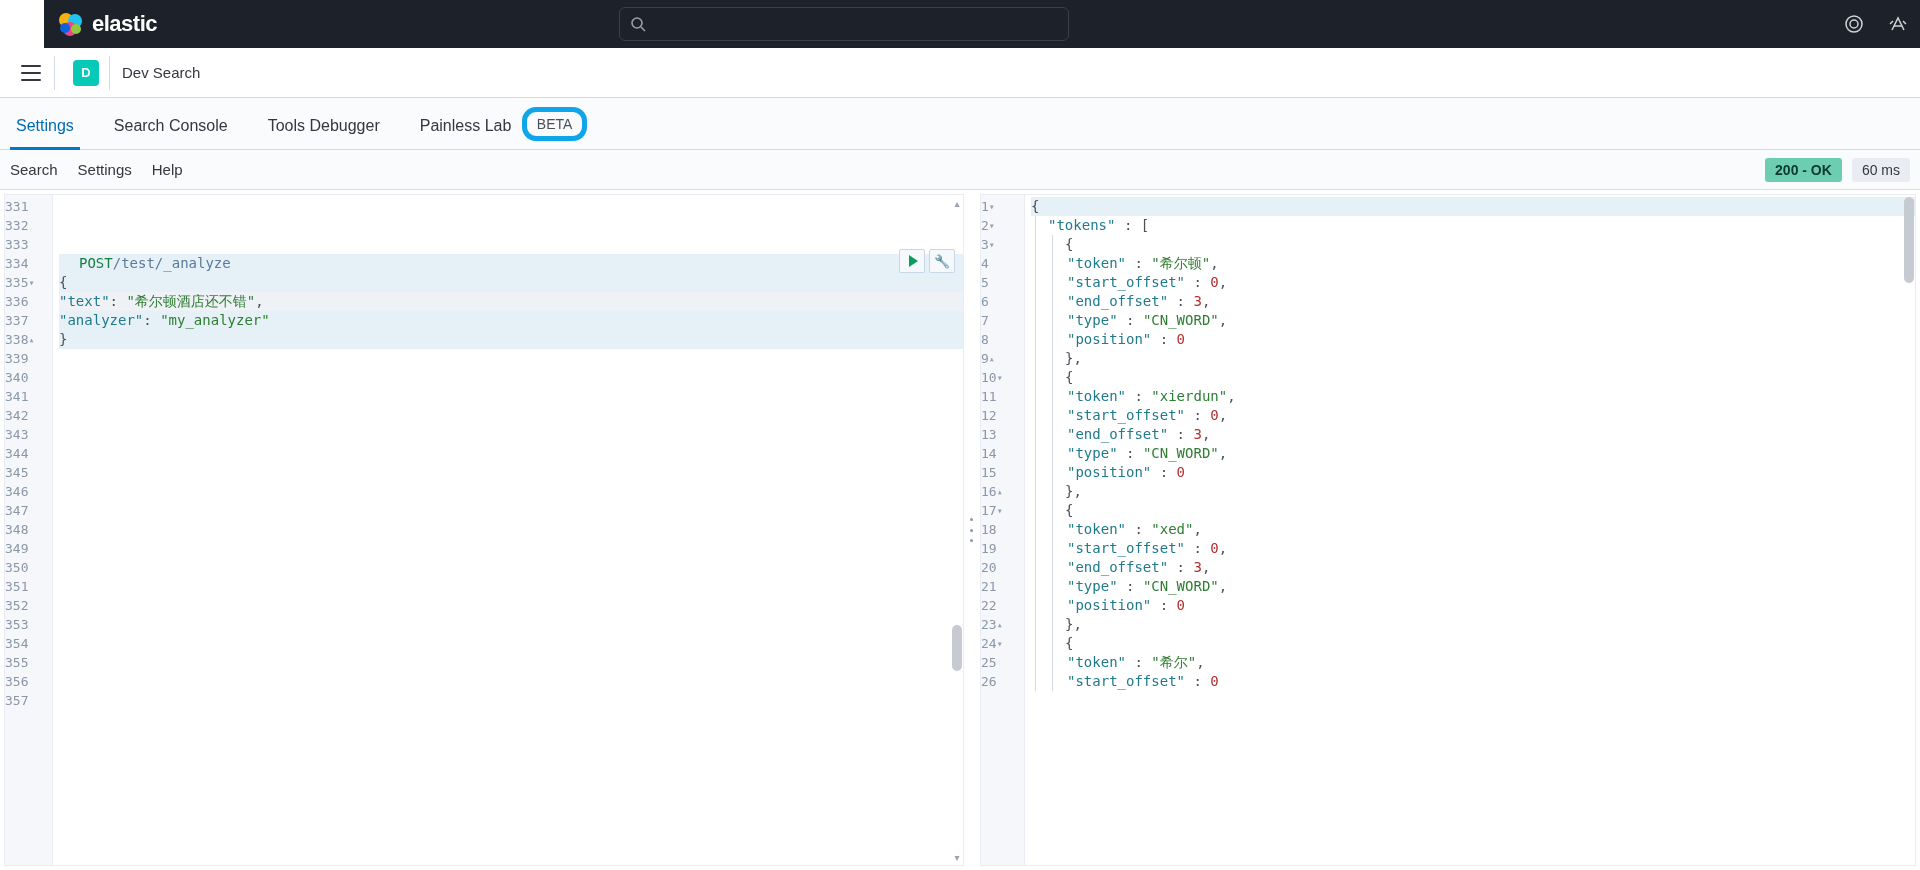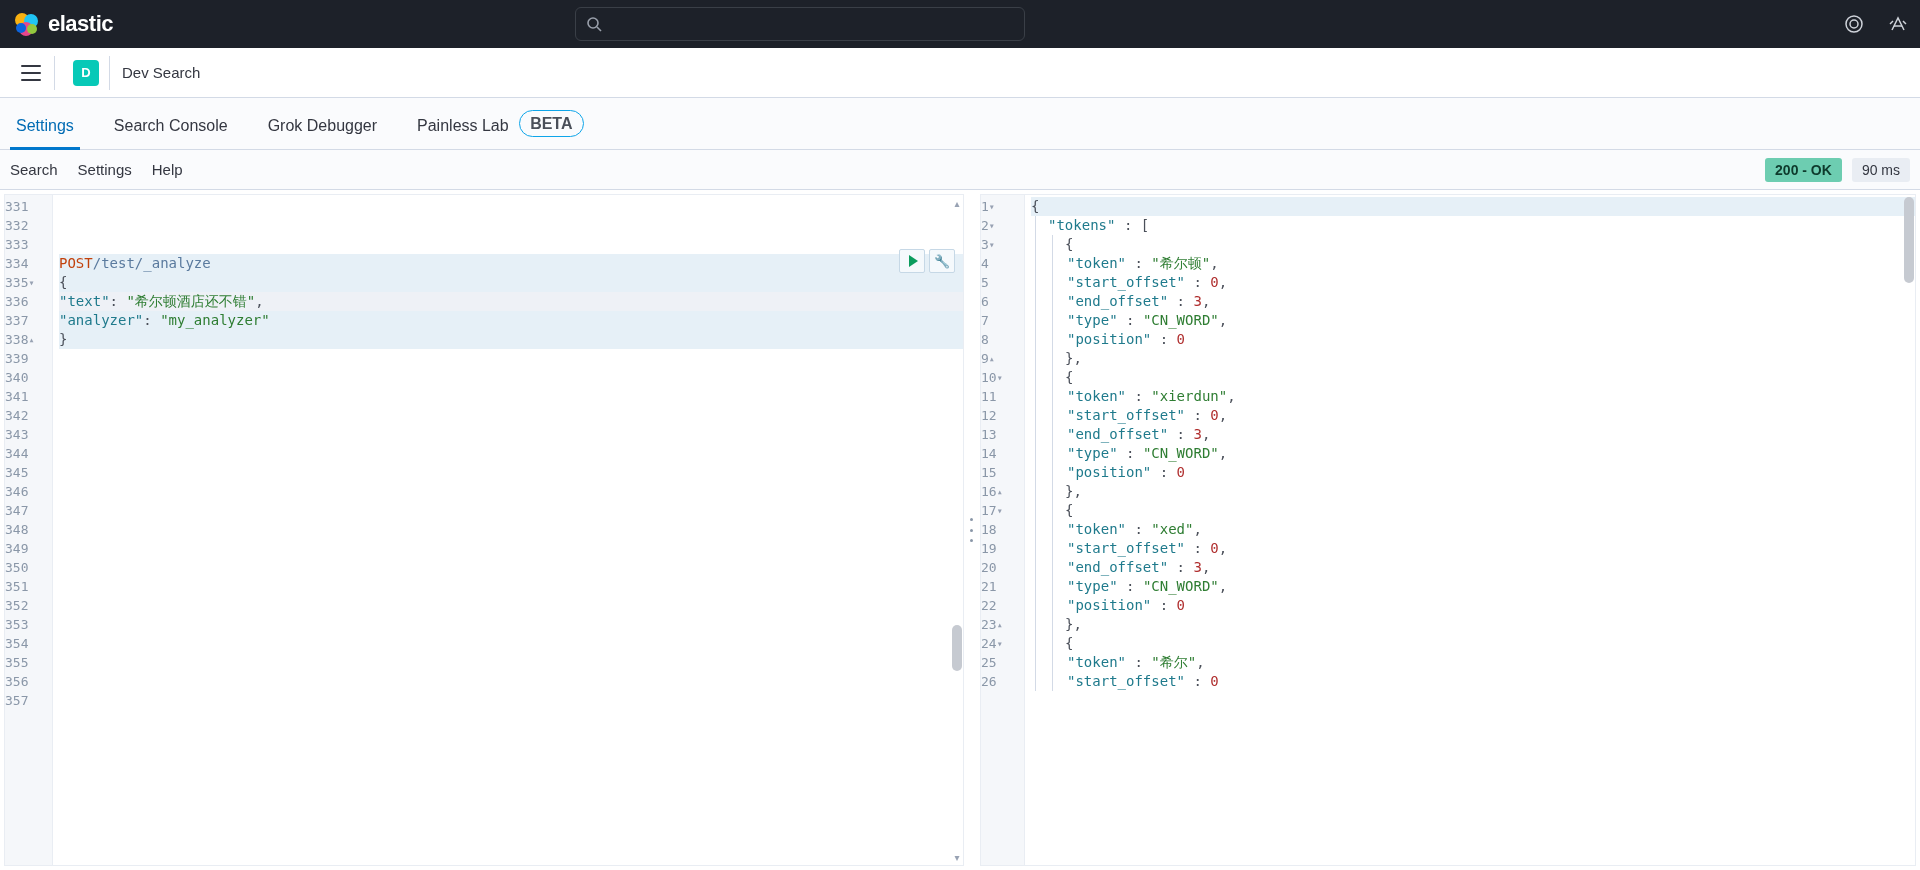--- a/index.html
+++ b/index.html
@@ -1,20 +1,20 @@
 <!DOCTYPE html>
 <html><head>
 <meta charset="utf-8">
 <style>
   * { box-sizing: border-box; margin: 0; padding: 0; }
   html, body { height: 100%; font-family: -apple-system, BlinkMacSystemFont, "Segoe UI", Helvetica, Arial, sans-serif; font-size: 14px; color: #343741; }
   body { display: flex; flex-direction: column; overflow: hidden; }
 
   
-  .global-header { background: #1d2129; height: 48px; display: flex; align-items: center; padding: 0 12px; gap: 16px; }
+  .global-header { background: #1d2129; height: 48px; display: flex; align-items: center; padding: 0 12px; gap: 16px; margin-left: 44px; }
   .logo { display: flex; align-items: center; gap: 8px; }
   .logo-cluster { position: relative; width: 28px; height: 28px; }
   .logo-text { color: #fff; font-weight: 700; font-size: 22px; letter-spacing: -0.5px; }
   .header-spacer-left { flex: 0 0 430px; }
   .search-bar { flex: 0 0 450px; height: 34px; border: 1px solid #3a3f47; border-radius: 6px; display: flex; align-items: center; padding: 0 10px; gap: 8px; color: #98a2b3; }
   .search-bar input { background: transparent; border: none; outline: none; color: #cfd3da; font-size: 15px; width: 100%; }
   .search-bar input::placeholder { color: #9aa0ab; }
   .header-right { margin-left: auto; display: flex; align-items: center; gap: 24px; color: #cfd3da; }
   .hdr-icon { width: 20px; height: 20px; display:flex; align-items:center; justify-content:center; }
 
@@ -27,21 +27,21 @@
   .burger span { height:2px; background:#343741; border-radius:1px; }
   .divider-v { width:1px; height:34px; background:#d3dae6; margin: 0 8px 0 0; }
   .space-badge { width:26px; height:26px; background:#07c9b7; border-radius:4px; color:#fff; display:flex; align-items:center; justify-content:center; font-weight:700; font-size:13px; margin: 0 10px; }
   .breadcrumb { font-size:15px; color:#343741; font-weight:500; margin-left: 4px; }
 
   
   .tabs-bar { height: 52px; border-bottom: 1px solid #d3dae6; display:flex; align-items:flex-end; padding: 0 10px; gap: 28px; background:#fafbfd; }
   .tab { padding: 0 6px 14px 6px; font-size: 16px; color:#343741; cursor: pointer; position: relative; }
   .tab.active { color:#006bb4; }
   .tab.active::after { content:""; position:absolute; left:0; right:0; bottom:-1px; height:3px; background:#0077cc; }
-  .beta-pill { border:1px solid #0ea5e9; border-radius: 14px; padding: 4px 10px; font-size: 16px; font-weight:700; color:#4a4f59; margin-left:6px; position: relative; top:-2px;}
+  .beta-pill { border:5px solid #0ea5e9; border-radius: 14px; padding: 4px 10px; font-size: 14px; font-weight:400; color:#4a4f59; margin-left:6px; position: relative; top:-2px;}
 
   
   .toolbar { height:40px; border-bottom: 1px solid #d3dae6; display:flex; align-items:center; padding: 0 10px; gap: 20px; font-size:15px; background:#fafbfd; }
   .toolbar .link { color:#343741; cursor:pointer; }
   .toolbar-right { margin-left:auto; display:flex; align-items:center; gap:10px; }
   .status-badge { background:#6dcdb1; color:#0e3a2c; padding:4px 10px; border-radius:3px; font-size:14px; font-weight:600;}
   .time-badge { background:#e9edf3; color:#343741; padding:4px 10px; border-radius:3px; font-size:14px; font-weight:500;}
 
   
   .panes { flex:1; display:flex; min-height:0; border-top: none; }
@@ -51,21 +51,21 @@
   .gutter-col { width:48px; background:#f5f7fa; text-align:right; color:#8a97a8; font-family: Menlo, Consolas, monospace; font-size:13px; padding: 2px 6px 2px 0; user-select:none; line-height:19px; border-right:1px solid #e9edf3;}
   .gutter-col.right { width:44px; }
   .code-col { flex:1; font-family: Menlo, Consolas, monospace; font-size:14px; line-height:19px; padding: 2px 0 2px 6px; white-space: pre; overflow:hidden;}
   .pane-body { flex:1; display:flex; overflow:hidden; position:relative; }
   .fold { color:#98a2b3; padding-right:4px; display:inline-block; width:10px; text-align:center; font-size:10px;}
 
   .line { height:19px; display:flex; align-items:center; }
   .hl { background:#e6f0f7; }
   .cur { background:#eef1f6; }
 
-  .tok-method { color:#c2410c; }
+  .tok-method { color:#15803d;padding-left:20px; }
   .tok-path { color:#5a7a9e; }
   .tok-key { color:#1f7a8c; }
   .tok-str { color:#2e7d32; }
   .tok-num { color:#b02f2f; }
   .tok-punc { color:#4a4f59; }
   .tok-brace { color:#4a4f59; }
 
   .vguide { border-left:1px solid #d3dae6; margin-left:2px; padding-left:12px; display:inline-block;}
 
   .play-btns { position:absolute; top:54px; right:8px; display:flex; gap:4px; }
@@ -138,34 +138,34 @@
   <div class="space-badge">
     <span>D</span>
   </div>
   <div class="divider-v"></div>
   <div class="breadcrumb">Dev Search</div>
 </div>
 
 <div class="tabs-bar">
   <div class="tab active"><span>Settings</span></div>
   <div class="tab"><span>Search Console</span></div>
-  <div class="tab"><span>Grok Debugger</span></div>
+  <div class="tab"><span>Tools Debugger</span></div>
   <div class="tab">
     <span>Painless Lab</span>
     <span class="beta-pill">BETA</span>
   </div>
 </div>
 
 <div class="toolbar">
   <span class="link">Search</span>
   <span class="link">Settings</span>
   <span class="link">Help</span>
   <div class="toolbar-right">
     <span class="status-badge">200 - OK</span>
-    <span class="time-badge">90 ms</span>
+    <span class="time-badge">60 ms</span>
   </div>
 </div>
 
 <div class="panes">
 
   <div class="pane left">
     <div class="pane-body">
       <div class="gutter-col" id="left-gutter">
           <div class="line">331 <span class="fold">&nbsp;</span></div>
           <div class="line">332 <span class="fold">&nbsp;</span></div>

